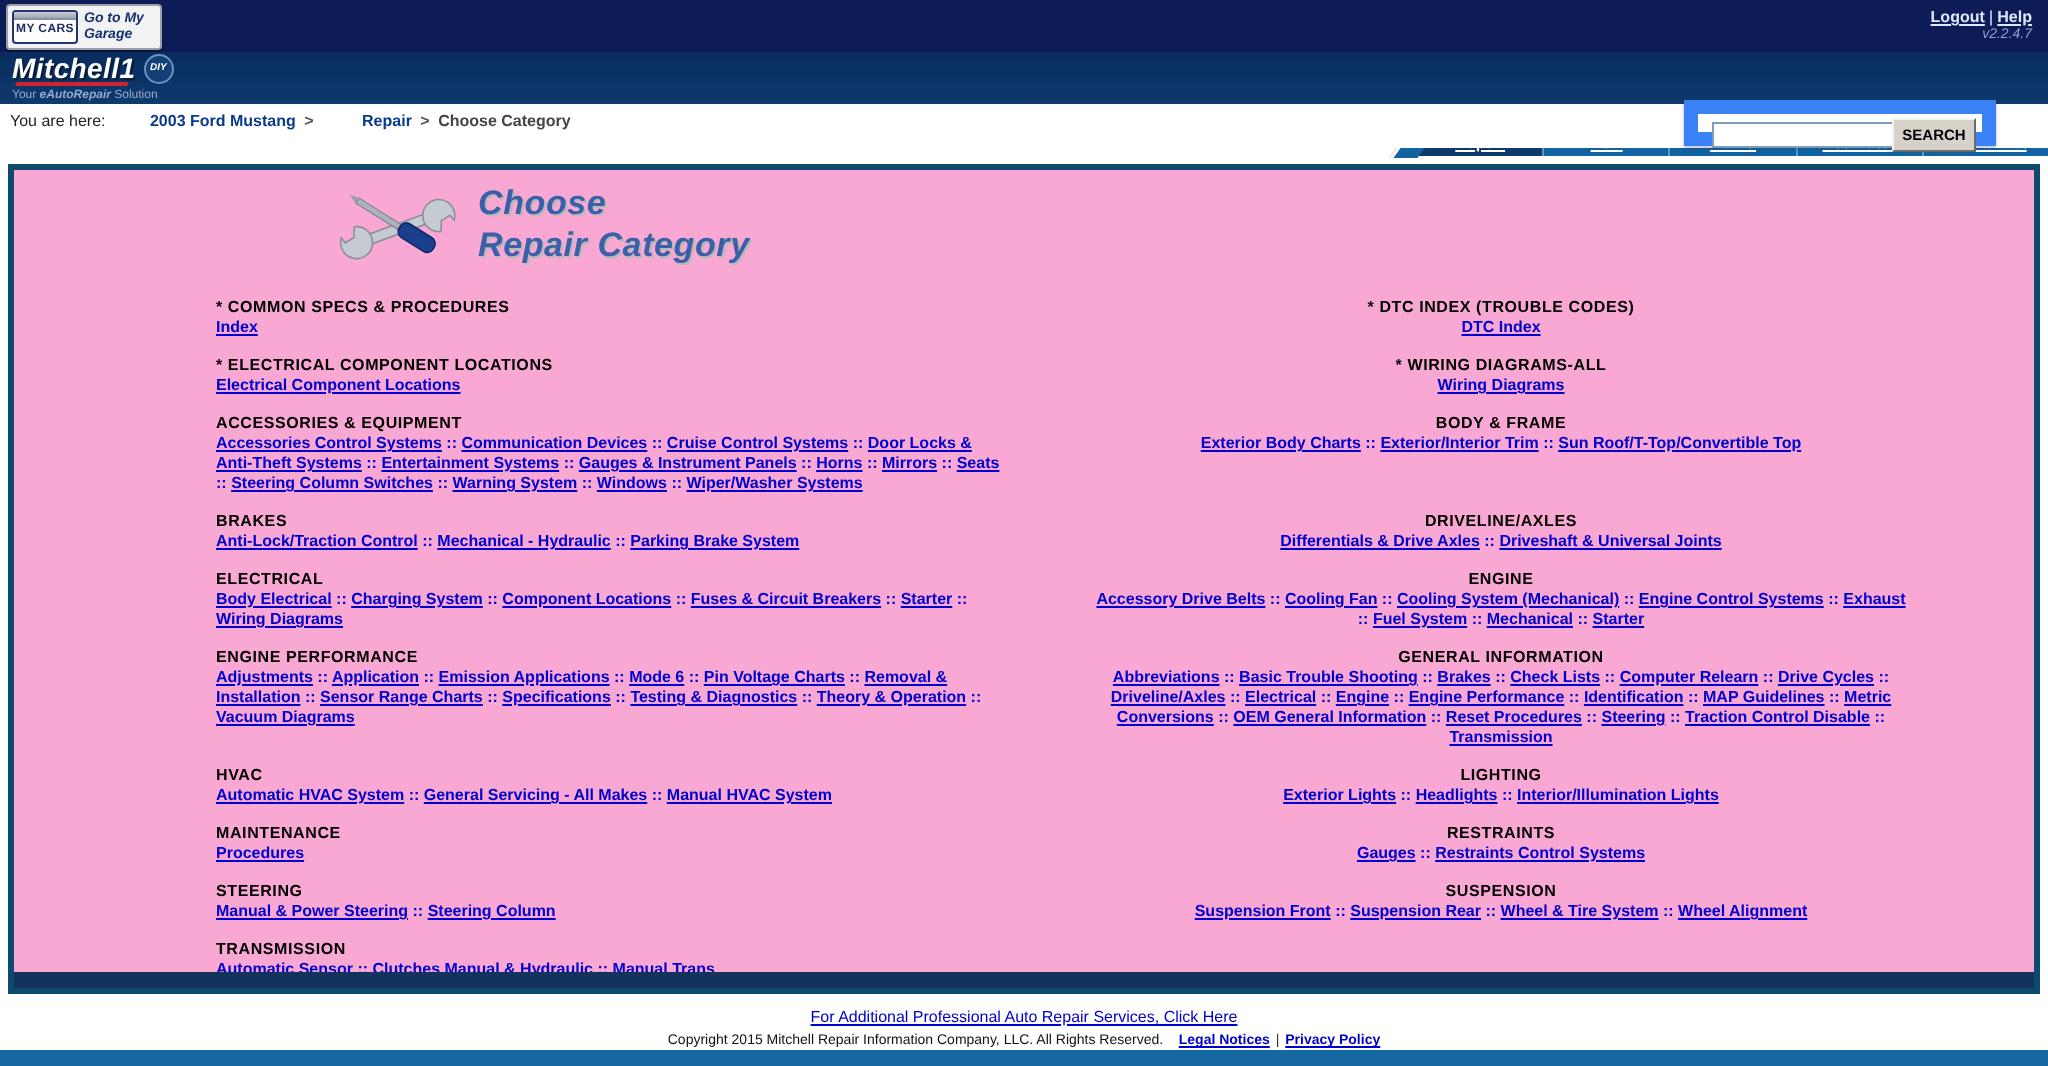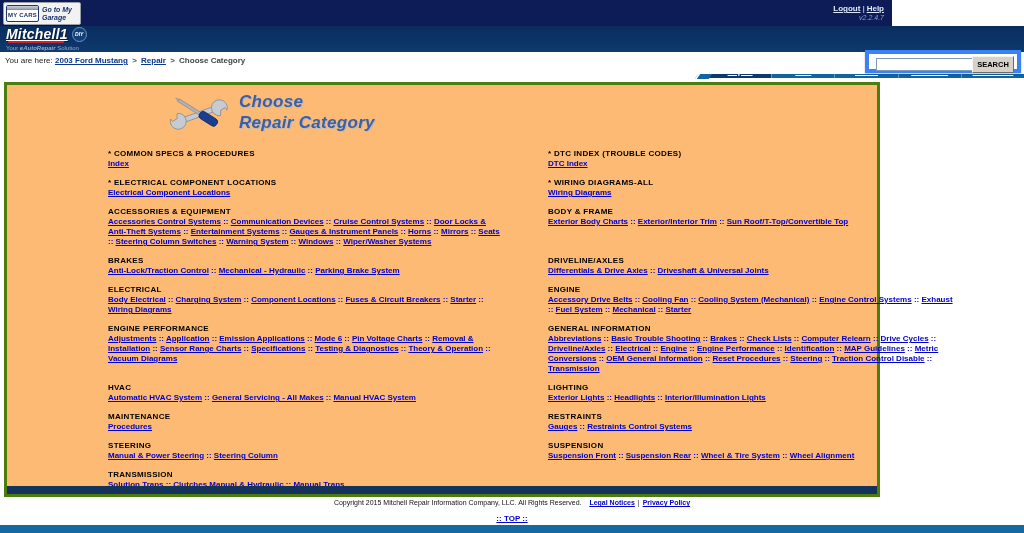--- a/index.html
+++ b/index.html
@@ -1,41 +1,41 @@
 <!DOCTYPE html>
 <html><head>
 <meta charset="utf-8">
 <style>
   * { margin:0; padding:0; box-sizing:border-box; }
   html,body { width:1024px; height:533px; overflow:hidden; background:#fff;
     font-family:"Liberation Sans", sans-serif; }
   .page { position:relative; width:1024px; height:533px; background:#fff; }
 
   
-  .topbar { position:absolute; top:0; left:0; width:892px; height:26px; background:#0d1c56; }
+  .topbar { position:absolute; top:0; left:0; width:1024px; height:26px; background:#0d1c56; }
   .mycars { position:absolute; top:2px; left:3px; width:78px; height:23px; background:#f2f2f2;
     border:1px solid #9aa0aa; border-radius:2px; display:flex; align-items:center; padding:1px 2px;
     box-shadow:0 1px 1px rgba(0,0,0,.4); cursor:pointer; }
   .plate { width:33px; height:17px; border:1px solid #23356e; background:#fff; border-radius:2px; overflow:hidden; }
   .plate-band { height:4px; background:linear-gradient(#c8cdd6,#9fa6b4); border-bottom:1px solid #8a92a2; }
   .plate-text { font-size:6px; font-weight:bold; color:#1b2d66; text-align:center; line-height:10px; letter-spacing:.2px; }
   .garage-text { font-size:7px; line-height:8px; font-weight:bold; font-style:italic; color:#16306e; margin-left:3px; }
   .session { position:absolute; top:4px; right:8px; text-align:right; }
   .session-links { font-size:8px; font-weight:bold; color:#dfe8ff; }
   .session-links a { color:#dfe8ff; text-decoration:underline; cursor:pointer; }
   .session-div { color:#9fb0dd; margin:0 2px; }
   .version { font-size:7px; font-style:italic; color:#8fa0cc; margin-top:1px; }
 
   
   .logobar { position:absolute; top:26px; left:0; width:1024px; height:26px;
     background:linear-gradient(#0a2c5e,#0e3a6e); }
   .logo { position:absolute; left:6px; top:0px; }
   .brand-row { display:flex; align-items:center; }
   .brand { font-size:14px; font-weight:bold; font-style:italic; color:#fff; letter-spacing:.2px;
-    text-shadow:1px 1px 1px rgba(0,0,0,.5);text-decoration:underline; }
+    text-shadow:1px 1px 1px rgba(0,0,0,.5); }
   .brand-underline { position:absolute; left:2px; top:15px; width:56px; height:2px; background:#cf2430; transform:skewX(-25deg); }
   .diy-badge { width:15px; height:15px; border-radius:50%; background:#123f74; border:1px solid #6d93c4;
     color:#fff; font-size:5px; font-weight:bold; font-style:italic; display:flex; align-items:center;
     justify-content:center; margin-left:4px; }
   .tagline { font-size:6px; color:#97a9cc; margin-top:3px; }
   .tagline b { font-style:italic; }
 
   
   .tabs { position:absolute; top:38px; right:0; width:316px; height:14px; background:#1263a2;
     border-top:1px solid #a9c8e2; display:flex; }
@@ -44,48 +44,48 @@
   .tab { flex:1; text-align:center; font-size:8px; font-weight:bold; color:#fff; line-height:13px;
     text-decoration:underline; border-left:1px solid #5d97c4; cursor:pointer; white-space:nowrap; }
   .tab:first-child { border-left:none; }
   .tab.active { background:#0d3a6b; }
   .tab-strip { position:absolute; top:52px; right:0; width:308px; height:4px; background:#0d3a6b; }
 
   
   .breadcrumb-row { position:absolute; top:52px; left:0; width:1024px; height:22px; background:#fff; }
   .breadcrumb { position:absolute; left:5px; top:4px; font-size:8px; color:#333; }
   .crumb-prefix { font-weight:normal; color:#222; }
-  .crumb-link { color:#0a3a8c; font-weight:bold; text-decoration:underline; cursor:pointer; }
+  .crumb-link { color:#0a3a8c; font-weight:bold; cursor:pointer;margin-left:20px; }
   .crumb-sep { color:#555; font-weight:bold; margin:0 2px; }
   .crumb-current { color:#444; font-weight:bold;margin-top:40px; }
 
   
-  .search-panel { position:absolute; top:50px; left:865px; width:156px; height:23px; background:#fff;
-    border:4px solid #3b82f6; box-shadow:0 1px 2px rgba(0,0,0,.25); }
+  .search-panel { position:absolute; top:50px; left:842px; width:156px; height:23px; background:#fff;
+    border:7px solid #3b82f6; box-shadow:0 1px 2px rgba(0,0,0,.25); }
   .search-input { position:absolute; left:7px; top:4px; width:102px; height:13px;
     border:1px solid #7f9db9; font-size:8px; padding:0 2px; }
   .search-btn { position:absolute; right:3px; top:2px; width:42px; height:17px; background:#d6d2ca;
     border:1px solid #6b6b6b; border-top-color:#f4f3f0; border-left-color:#f4f3f0;
     font-size:7.5px; font-weight:bold; color:#000; cursor:pointer; font-family:"Liberation Sans",sans-serif; }
 
   
-  .content-box { position:absolute; top:82px; left:4px; width:876px; height:415px;
-    border:3px solid #4d7c0f; background:#fdba74; }
+  .content-box { position:absolute; top:82px; left:4px; width:1016px; height:415px;
+    border:3px solid #0c4a6e; background:#f9a8d4; }
   .box-bottom-bar { position:absolute; bottom:0; left:0; width:100%; height:8px; background:#14335c; }
 
   .title-row { display:flex; margin:4px 0 0 160px; height:50px; }
   .tools-icon { width:64px; height:48px; }
   .title-text { margin-left:8px; padding-top:2px; font-size:17px; font-weight:bold; font-style:italic;
     color:#3b5fa8; line-height:21px; text-shadow:1px 1px 0 #b9b9b9; letter-spacing:.3px; }
 
   .cat-table { display:table; margin:10px 0 0 101px; width:845px; border-collapse:collapse; }
   .crow { display:table-row; }
   .ccell { display:table-cell; vertical-align:top; padding-bottom:9px; }
   .ccell.left { width:440px; padding-right:42px;margin-left:40px; }
-  .ccell.right { width:405px; }
+  .ccell.right { width:405px;text-align:center; }
   .cat-heading { font-size:8px; font-weight:bold; color:#000; line-height:10px; letter-spacing:.3px; }
   .cat-links { font-size:8px; font-weight:bold; line-height:10px; }
   .cat-link { color:#0000cc; text-decoration:underline; cursor:pointer; }
   .sep { color:#0000cc; }
 
   
   .footer { position:absolute; top:498px; left:0; width:1024px; text-align:center; }
   .promo-link { font-size:8px; color:#0000cc; text-decoration:underline; cursor:pointer; line-height:10px; display:inline-block; }
   .copyright-line { font-size:7px; color:#111; line-height:9px; }
   .legal-link { color:#0000cc; text-decoration:underline; font-weight:bold; cursor:pointer; }
@@ -260,30 +260,31 @@
             <div class="cat-links"><a class="cat-link">Manual &amp; Power Steering</a><span class="sep"> :: </span><a class="cat-link">Steering Column</a></div>
           </div>
           <div class="ccell right">
             <div class="cat-heading">SUSPENSION</div>
             <div class="cat-links"><a class="cat-link">Suspension Front</a><span class="sep"> :: </span><a class="cat-link">Suspension Rear</a><span class="sep"> :: </span><a class="cat-link">Wheel &amp; Tire System</a><span class="sep"> :: </span><a class="cat-link">Wheel Alignment</a></div>
           </div>
         </div>
         <div class="crow">
           <div class="ccell left">
             <div class="cat-heading">TRANSMISSION</div>
-            <div class="cat-links"><a class="cat-link">Solution Trans</a><span class="sep"> :: </span><a class="cat-link">Clutches Manual &amp; Hydraulic</a><span class="sep"> :: </span><a class="cat-link">Manual Trans</a></div>
+            <div class="cat-links"><a class="cat-link">Automatic Sensor</a><span class="sep"> :: </span><a class="cat-link">Clutches Manual &amp; Hydraulic</a><span class="sep"> :: </span><a class="cat-link">Manual Trans</a></div>
           </div>
           <div class="ccell right"></div>
         </div>
       </div>
 
     <div class="box-bottom-bar"></div>
   </div>
 
   <div class="footer">
+    <div><a class="promo-link">For Additional Professional Auto Repair Services, Click Here</a></div>
     <div class="copyright-line">
       <span>Copyright 2015 Mitchell Repair Information Company, LLC.  All Rights Reserved.</span>
       &nbsp;&nbsp;
       <a class="legal-link">Legal Notices</a>
       <span class="foot-div">|</span>
       <a class="legal-link">Privacy Policy</a>
     </div>
     <div><a class="top-link">:: TOP ::</a></div>
   </div>
 

